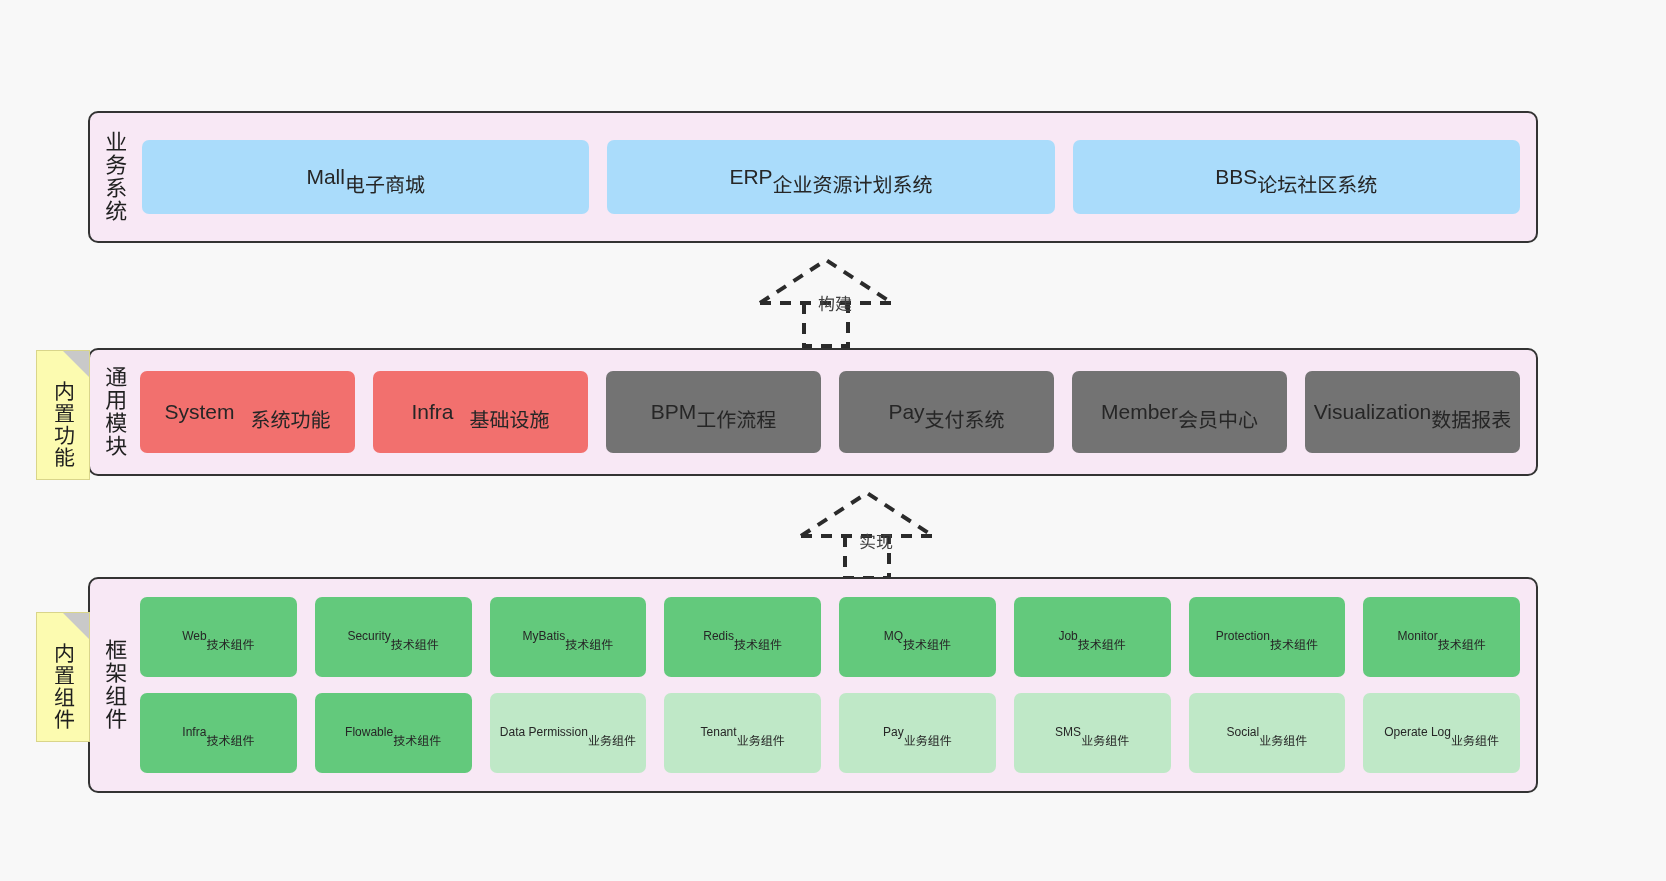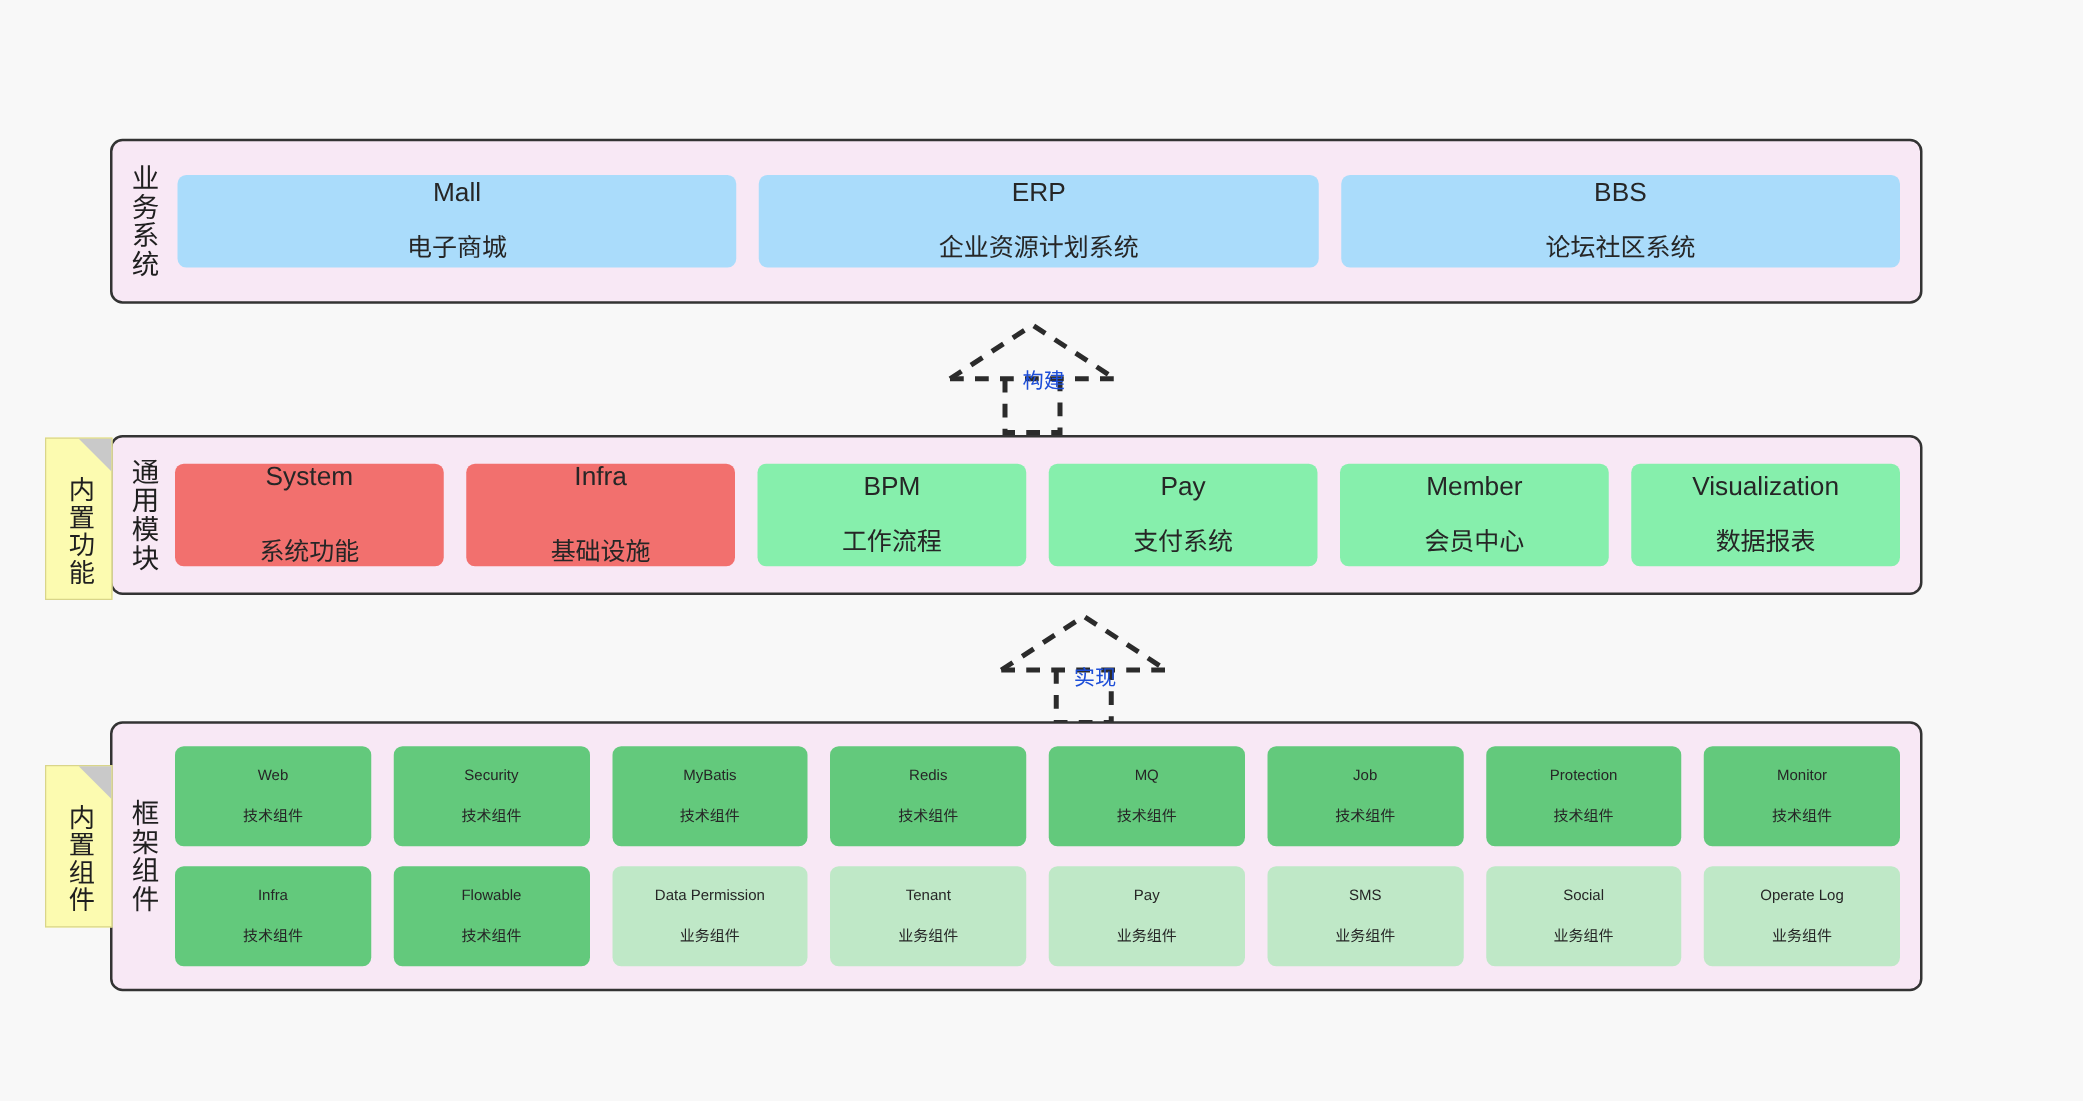--- a/index.html
+++ b/index.html
@@ -55,36 +55,36 @@
     gap: 18px;
     align-items: stretch;
   }
 
   
   .node {
     flex: 1 1 0;
     min-width: 0;
     border-radius: 7px;
     display: flex;
-    flex-direction: column;
+    flex-direction: row;
     align-items: center;
     justify-content: center;
     text-align: center;
     color: #262626;
     line-height: 1.28;
     padding: 6px 4px;
   }
   .node .en { font-size: 21px; }
   .node .cn { font-size: 20px; margin-top: 18px; }
   .node.compact .en,
   .node.compact .cn { font-size: 12px; }
 
   .sys  { background: #aadcfb; }
   .mod-strong { background: #f2706e; gap: 16px; }
-  .mod-soft   { background: #86efac; }
+  .mod-soft   { background: #737373; }
   .tech { background: #63c97c; }
   .biz  { background: #bfe8c7; }
 
   
   #layer-business { left: 88px; top: 111px; width: 1450px; height: 132px; }
   #layer-business .layer-body { padding: 0 16px 0 6px; }
   #layer-business .node { height: 74px; }
 
   
   #layer-modules { left: 88px; top: 348px; width: 1450px; height: 128px; }
@@ -126,21 +126,21 @@
   #sticky-framework { left: 36px; top: 612px; height: 130px; }
 
   
   .connector { position: absolute; }
   #connector-build   { left: 752px; top: 256px; width: 160px; height: 92px; }
   #connector-impl    { left: 793px; top: 486px; width: 160px; height: 92px; }
   .connector svg { display: block; overflow: visible; }
   .conn-label {
     position: absolute;
     font-size: 17px;
-    color: #1d4ed8;
+    color: #404040;
     background: transparent;
     white-space: nowrap;
     pointer-events: none;
   }
   #connector-build .conn-label { left: 66px; top: 34px; }
   #connector-impl  .conn-label { left: 66px; top: 42px; }
 </style>
 </head>
 <body>
 

